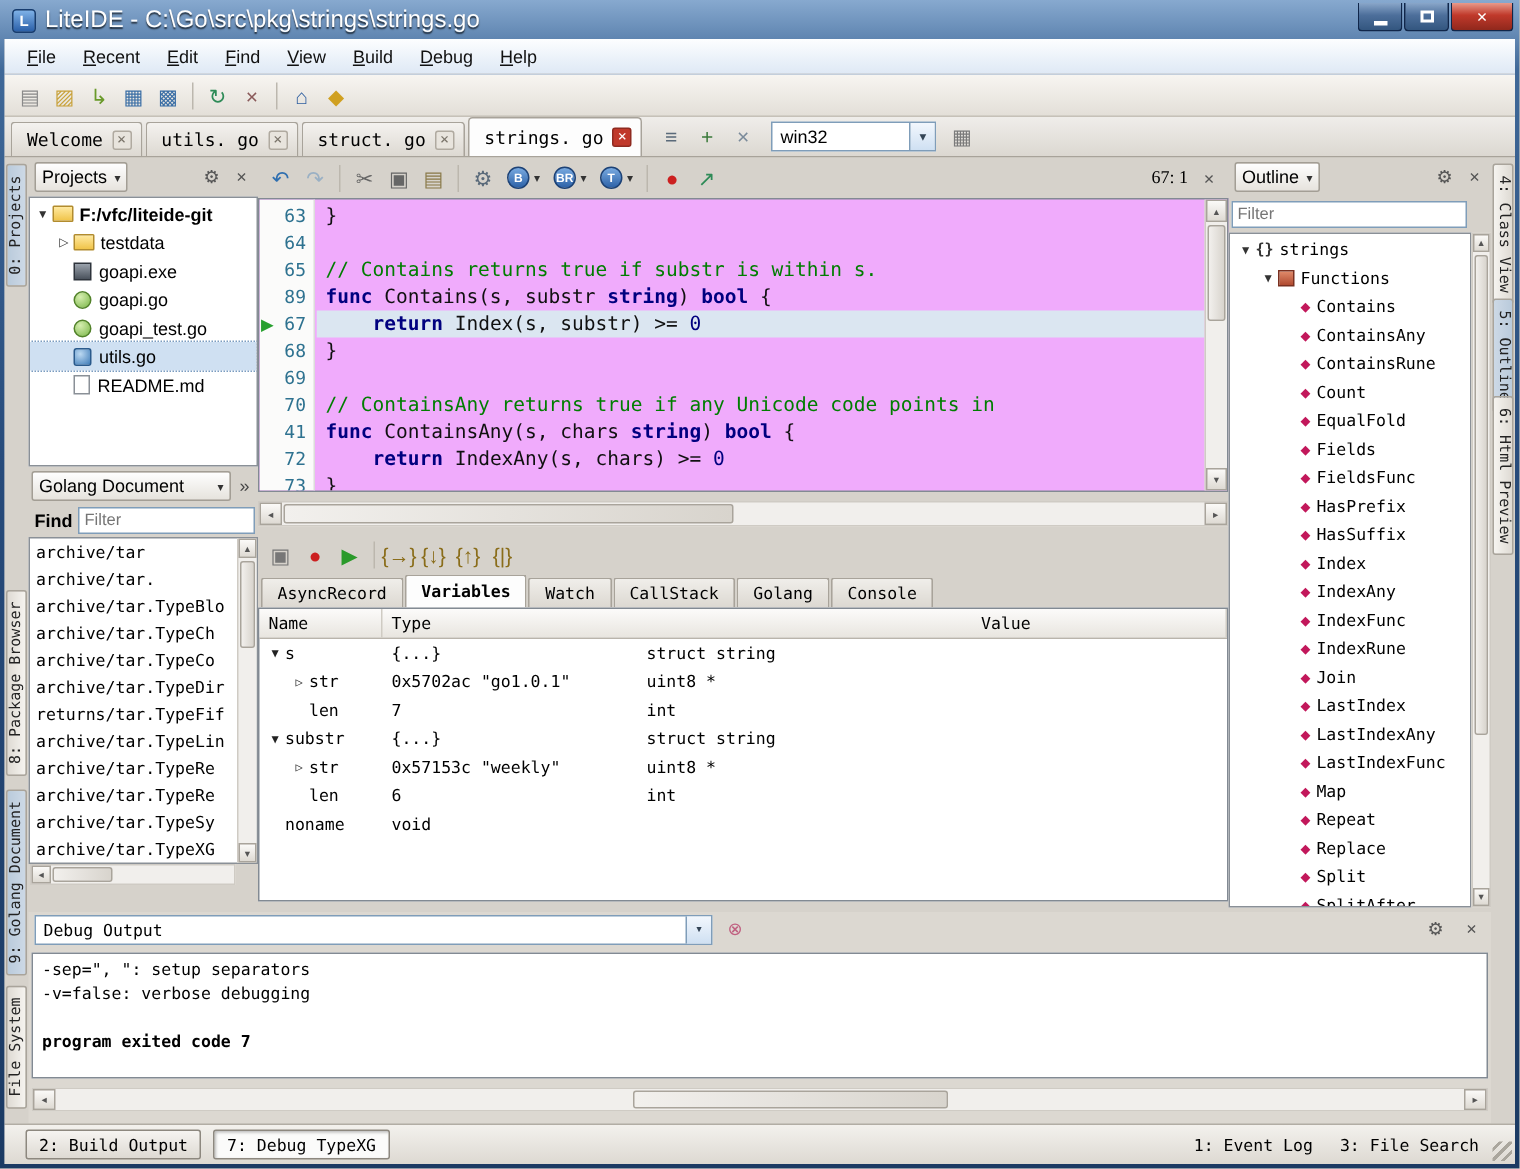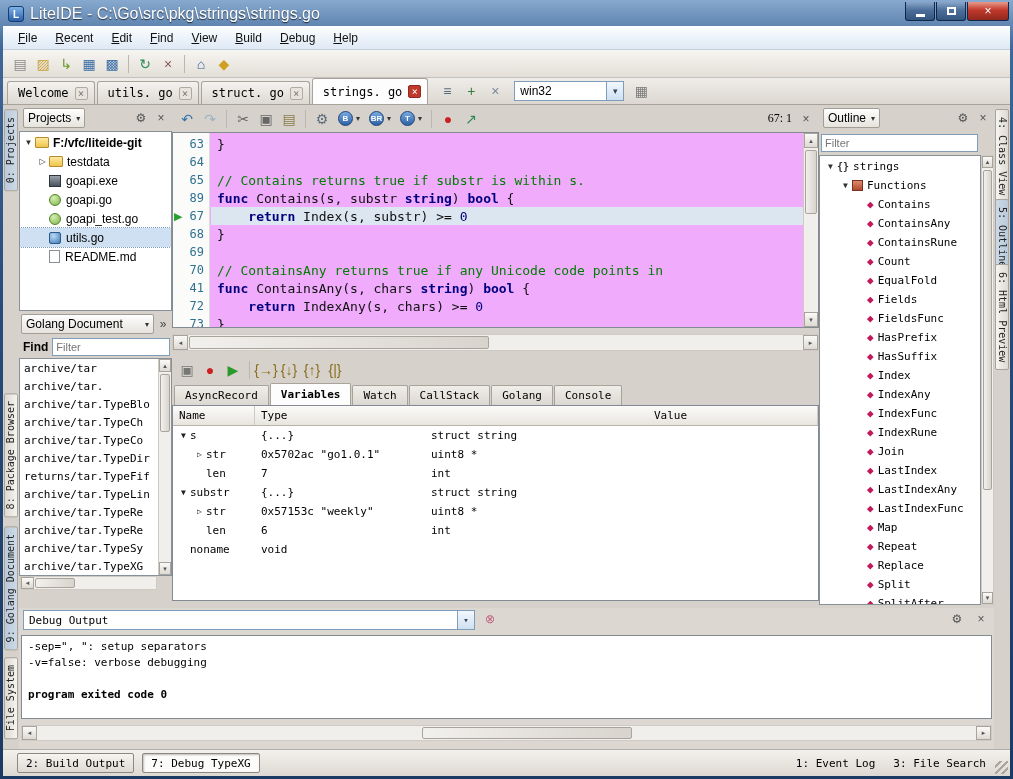--- a/index.html
+++ b/index.html
@@ -620,21 +620,21 @@
           </span>
           <span class="hbtn" style="color:#c06080">⊗</span>
           <span class="spacer"></span>
           <span class="hbtn">⚙</span>
           <span class="hbtn">×</span>
         </div>
         <div class="bp-out" id="bpout">
             <div class="boline">-sep=", ": setup separators</div>
             <div class="boline">-v=false: verbose debugging</div>
             <div class="boline"> </div>
-            <div class="boline bold">program exited code 0</div>
+            <div class="boline bold">program exited code 7</div>
           </div>
         <div class="bp-sbh">
           <span class="sb-btn" style="left:0;top:0;width:15px;height:100%">◂</span>
           <span class="sb-thumb" style="left:400px;top:1px;bottom:1px;width:210px"></span>
           <span class="sb-btn" style="right:0;top:0;width:15px;height:100%">▸</span>
         </div>
       </div>
 
       <div class="vstrip right" id="rstrip">
           <span class="vtab">4: Class View</span>

